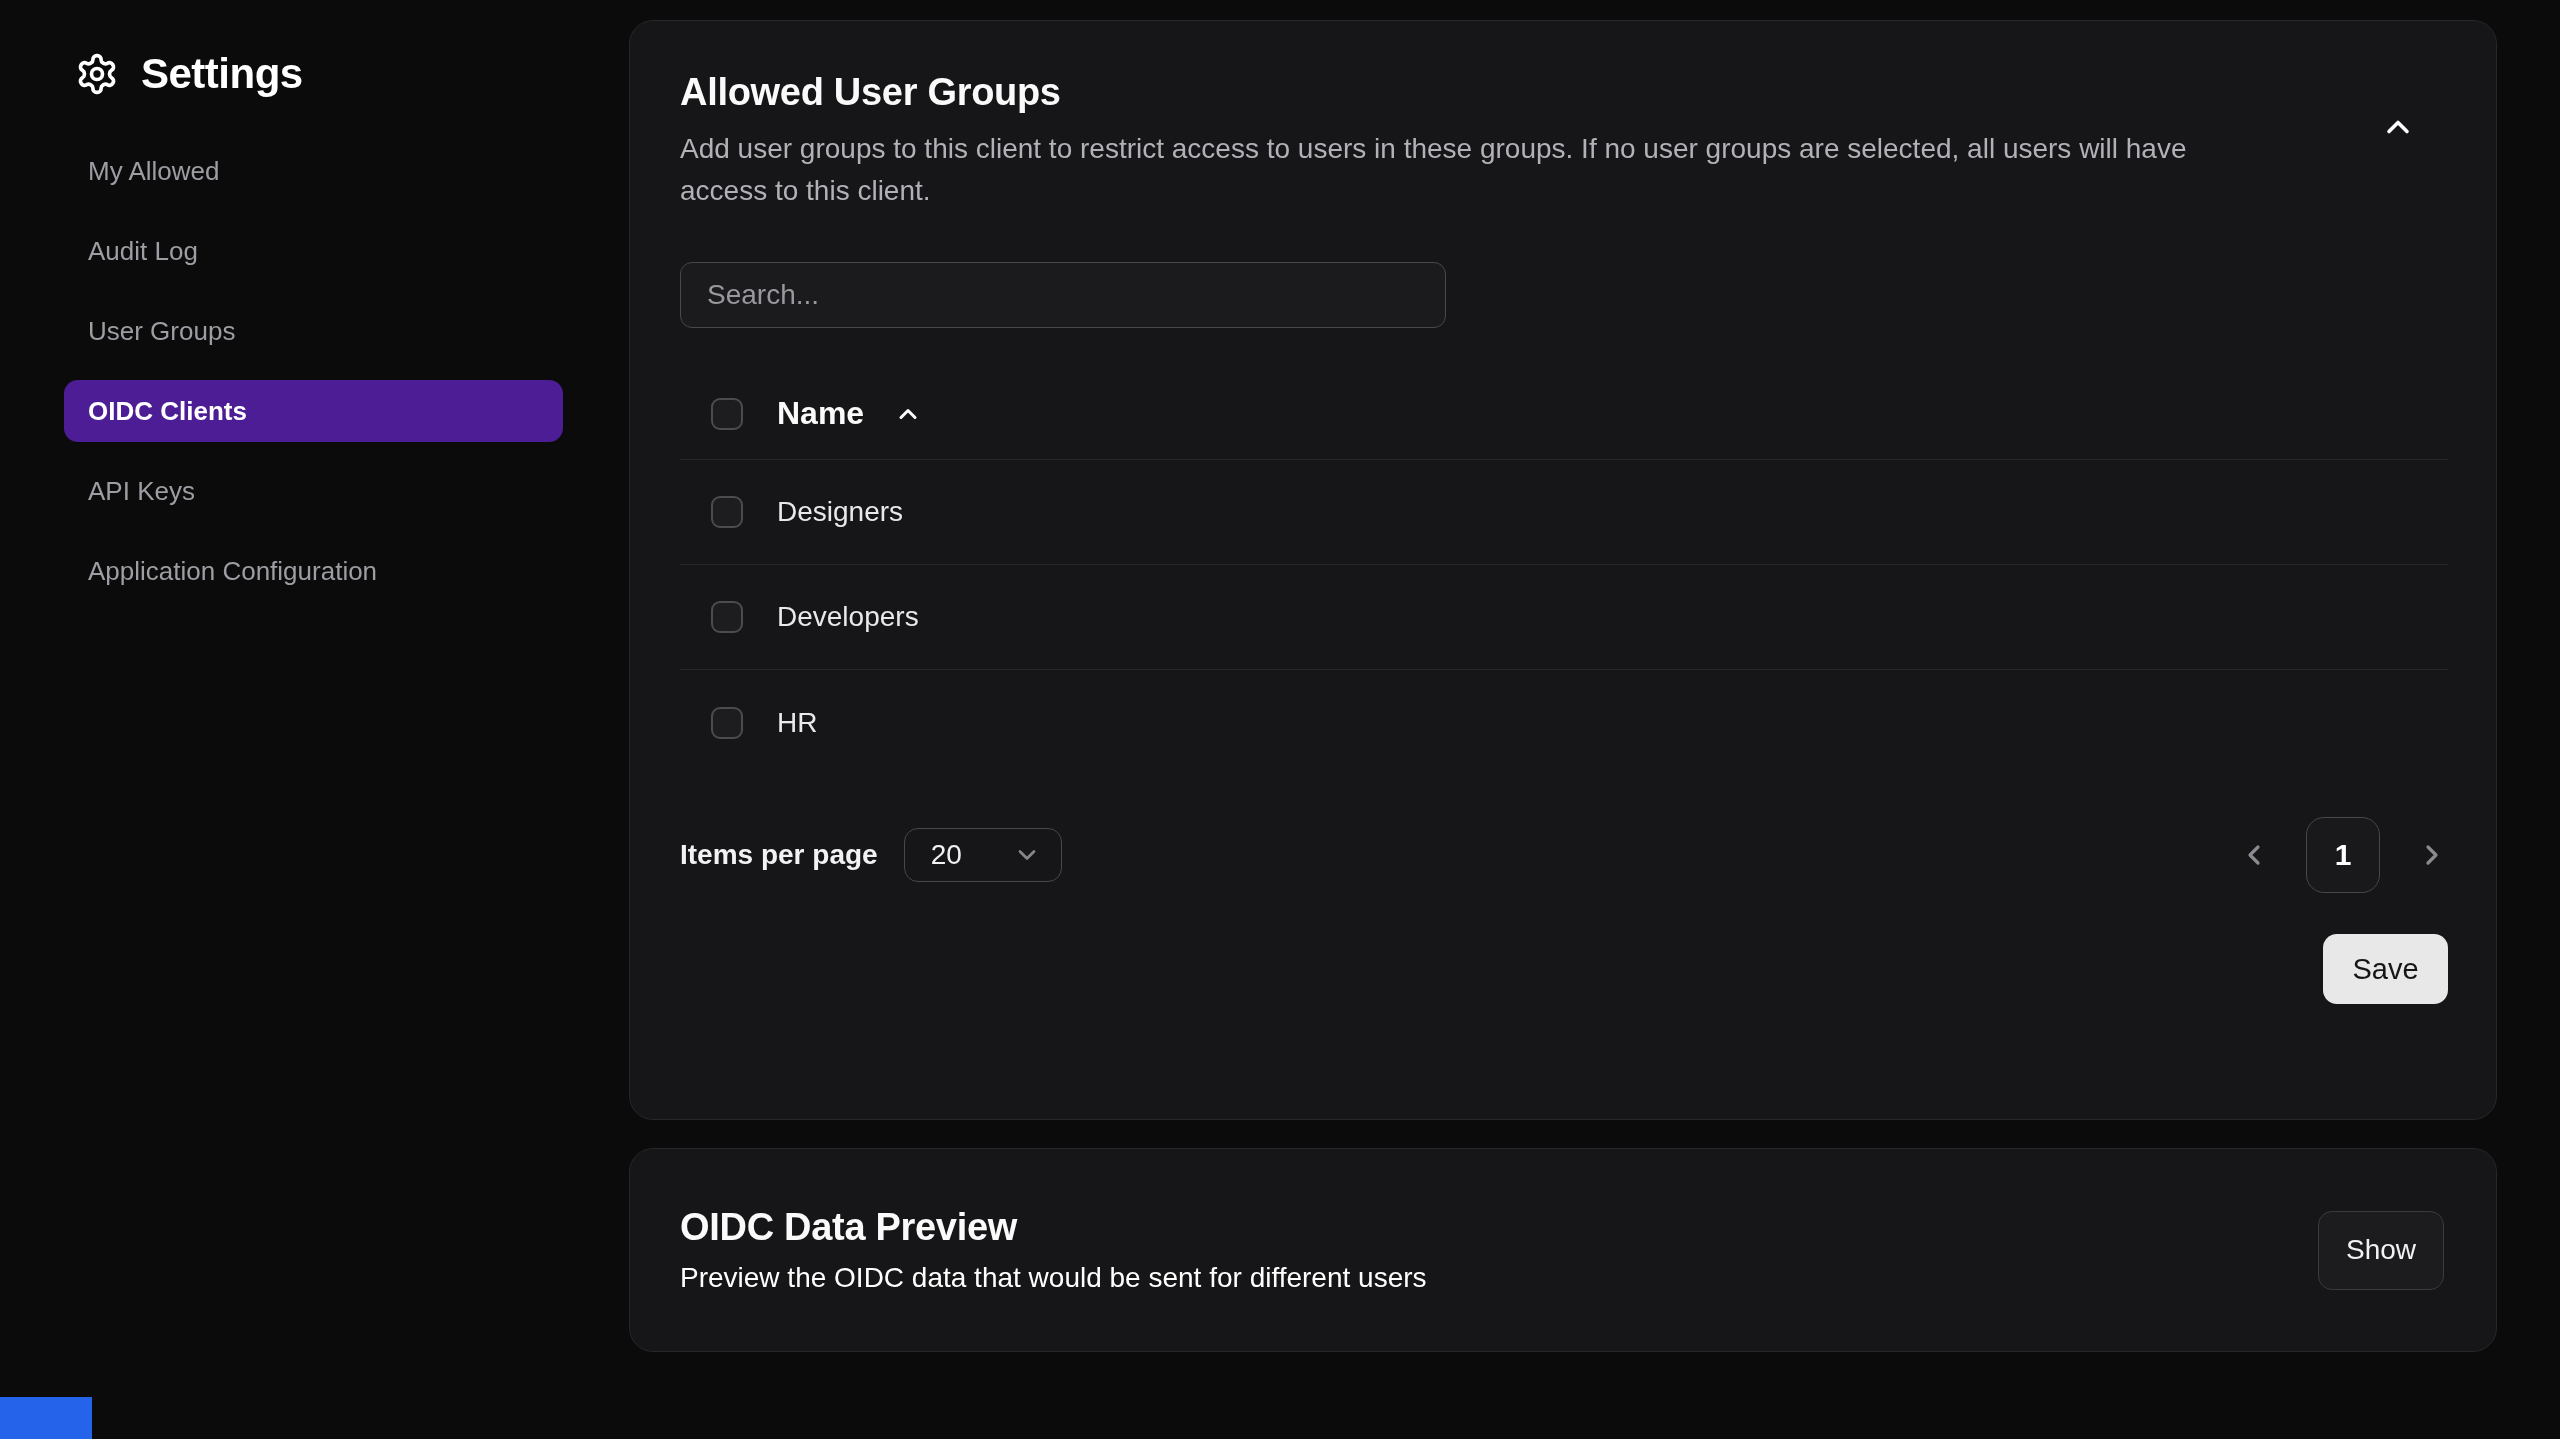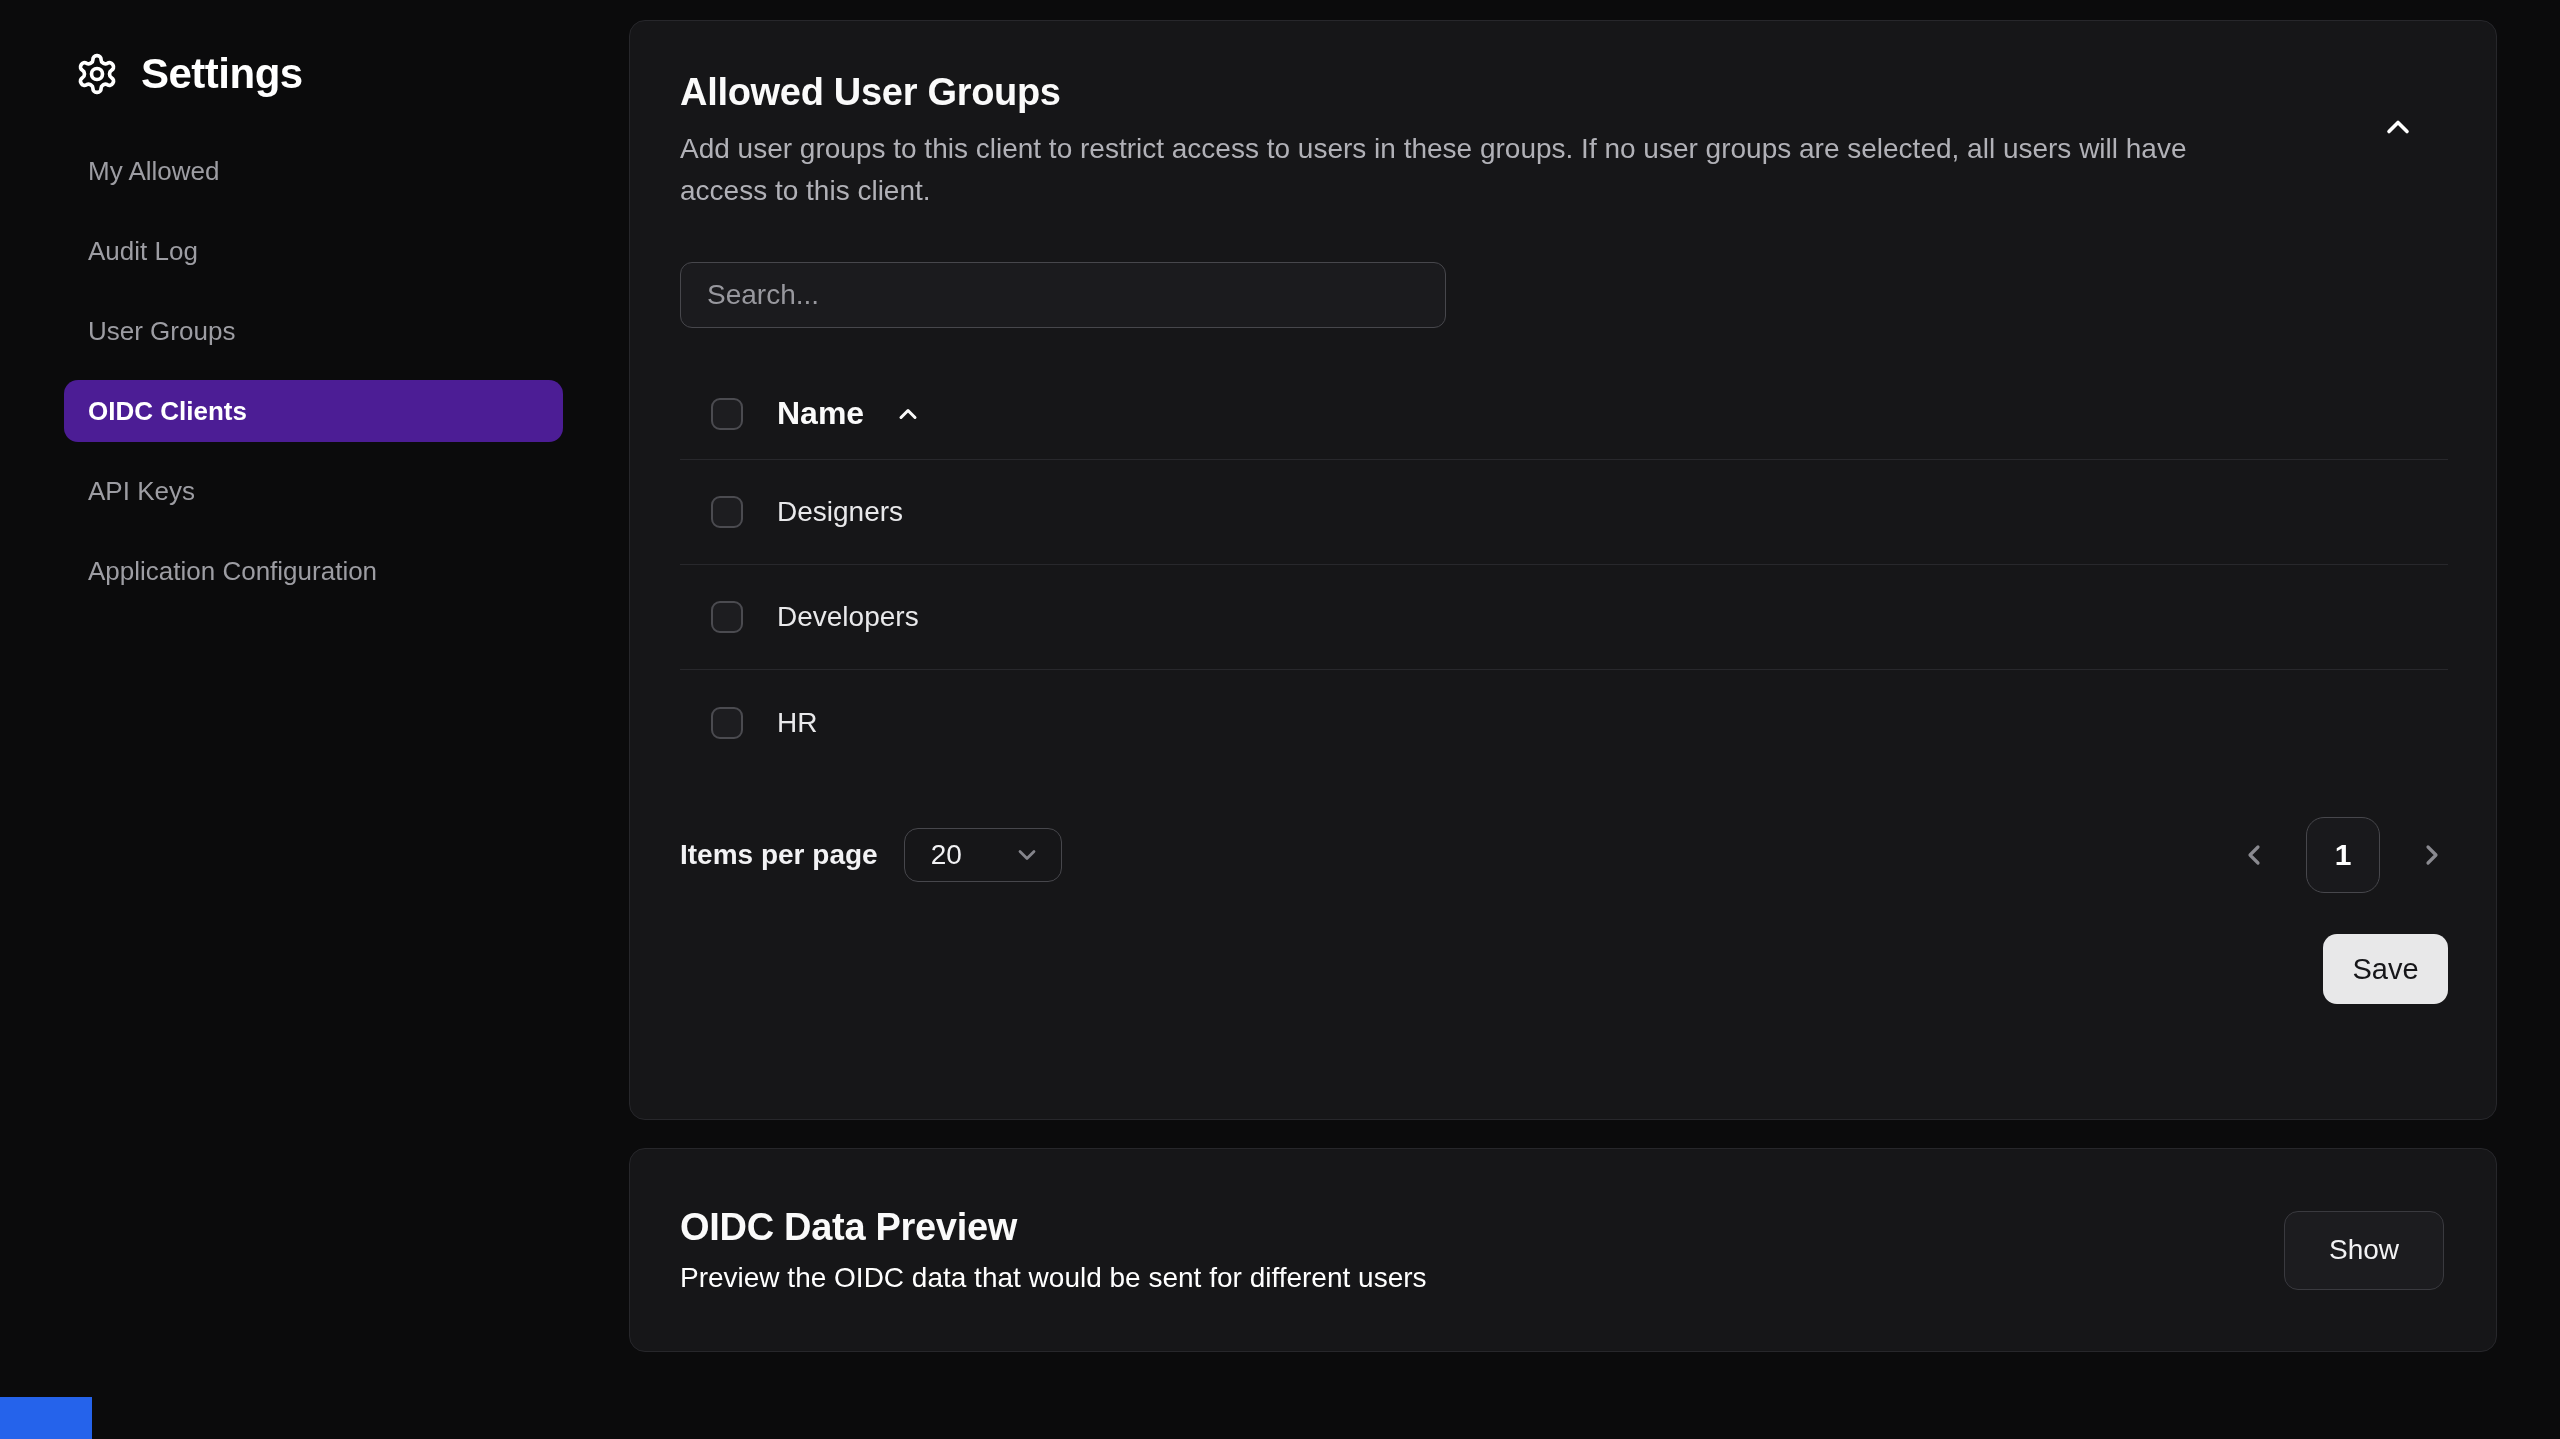--- a/index.html
+++ b/index.html
@@ -22,21 +22,21 @@
     height: 62px; margin-bottom: 18px; width: 499px;
     display: flex; align-items: center;
     padding: 0 24px; border-radius: 14px;
     font-size: 26px; color: #9d9da3; cursor: pointer;
   }
   .nav-item.active { background: #4c1d95; color: #ffffff; font-weight: 700; }
 
   
   .main { flex: 1; padding: 20px 63px 0 0; display: flex; flex-direction: column; }
   .card {
-    background: #161618; border: 1px solid #27272b; border-radius: 16px;
+    background: #161618; border: 1px solid #27272b; border-radius: 24px;
     width: 1868px;
   }
   .card-1 { height: 1100px; padding: 50px 48px 0 50px; }
   .card-head { display: flex; justify-content: space-between; align-items: flex-start; }
   .card-title { font-size: 38px; font-weight: 700; letter-spacing: -0.3px; color: #fafafa; }
   .card-desc {
     margin-top: 14px; font-size: 28px; line-height: 42px; color: #b1b1b7;
     max-width: 1590px; font-weight: 400;
   }
   .collapse-btn { margin-top: 38px; margin-right: 32px; background: none; border: none; color: #ffffff; cursor: pointer; }
@@ -104,21 +104,21 @@
     cursor: pointer; font-family: inherit;
   }
 
   
   .card-2 {
     margin-top: 28px; height: 204px; padding: 0 52px 0 50px;
     display: flex; align-items: center; justify-content: space-between;
   }
   .card2-desc { margin-top: 13px; font-size: 28px; color: #ffffff; }
   .show-btn {
-    width: 160px; height: 79px; border: 1px solid #3a3a3f; border-radius: 14px;
+    width: 126px; height: 79px; border: 1px solid #3a3a3f; border-radius: 14px;
     background: #1c1c1f; color: #f2f2f4; font-size: 28px; font-weight: 500;
     cursor: pointer; font-family: inherit;
   }
 
   
   .blue-fragment {
     position: absolute; left: 0; bottom: 0; width: 92px; height: 42px;
     background: #2563eb;
   }
 </style>

